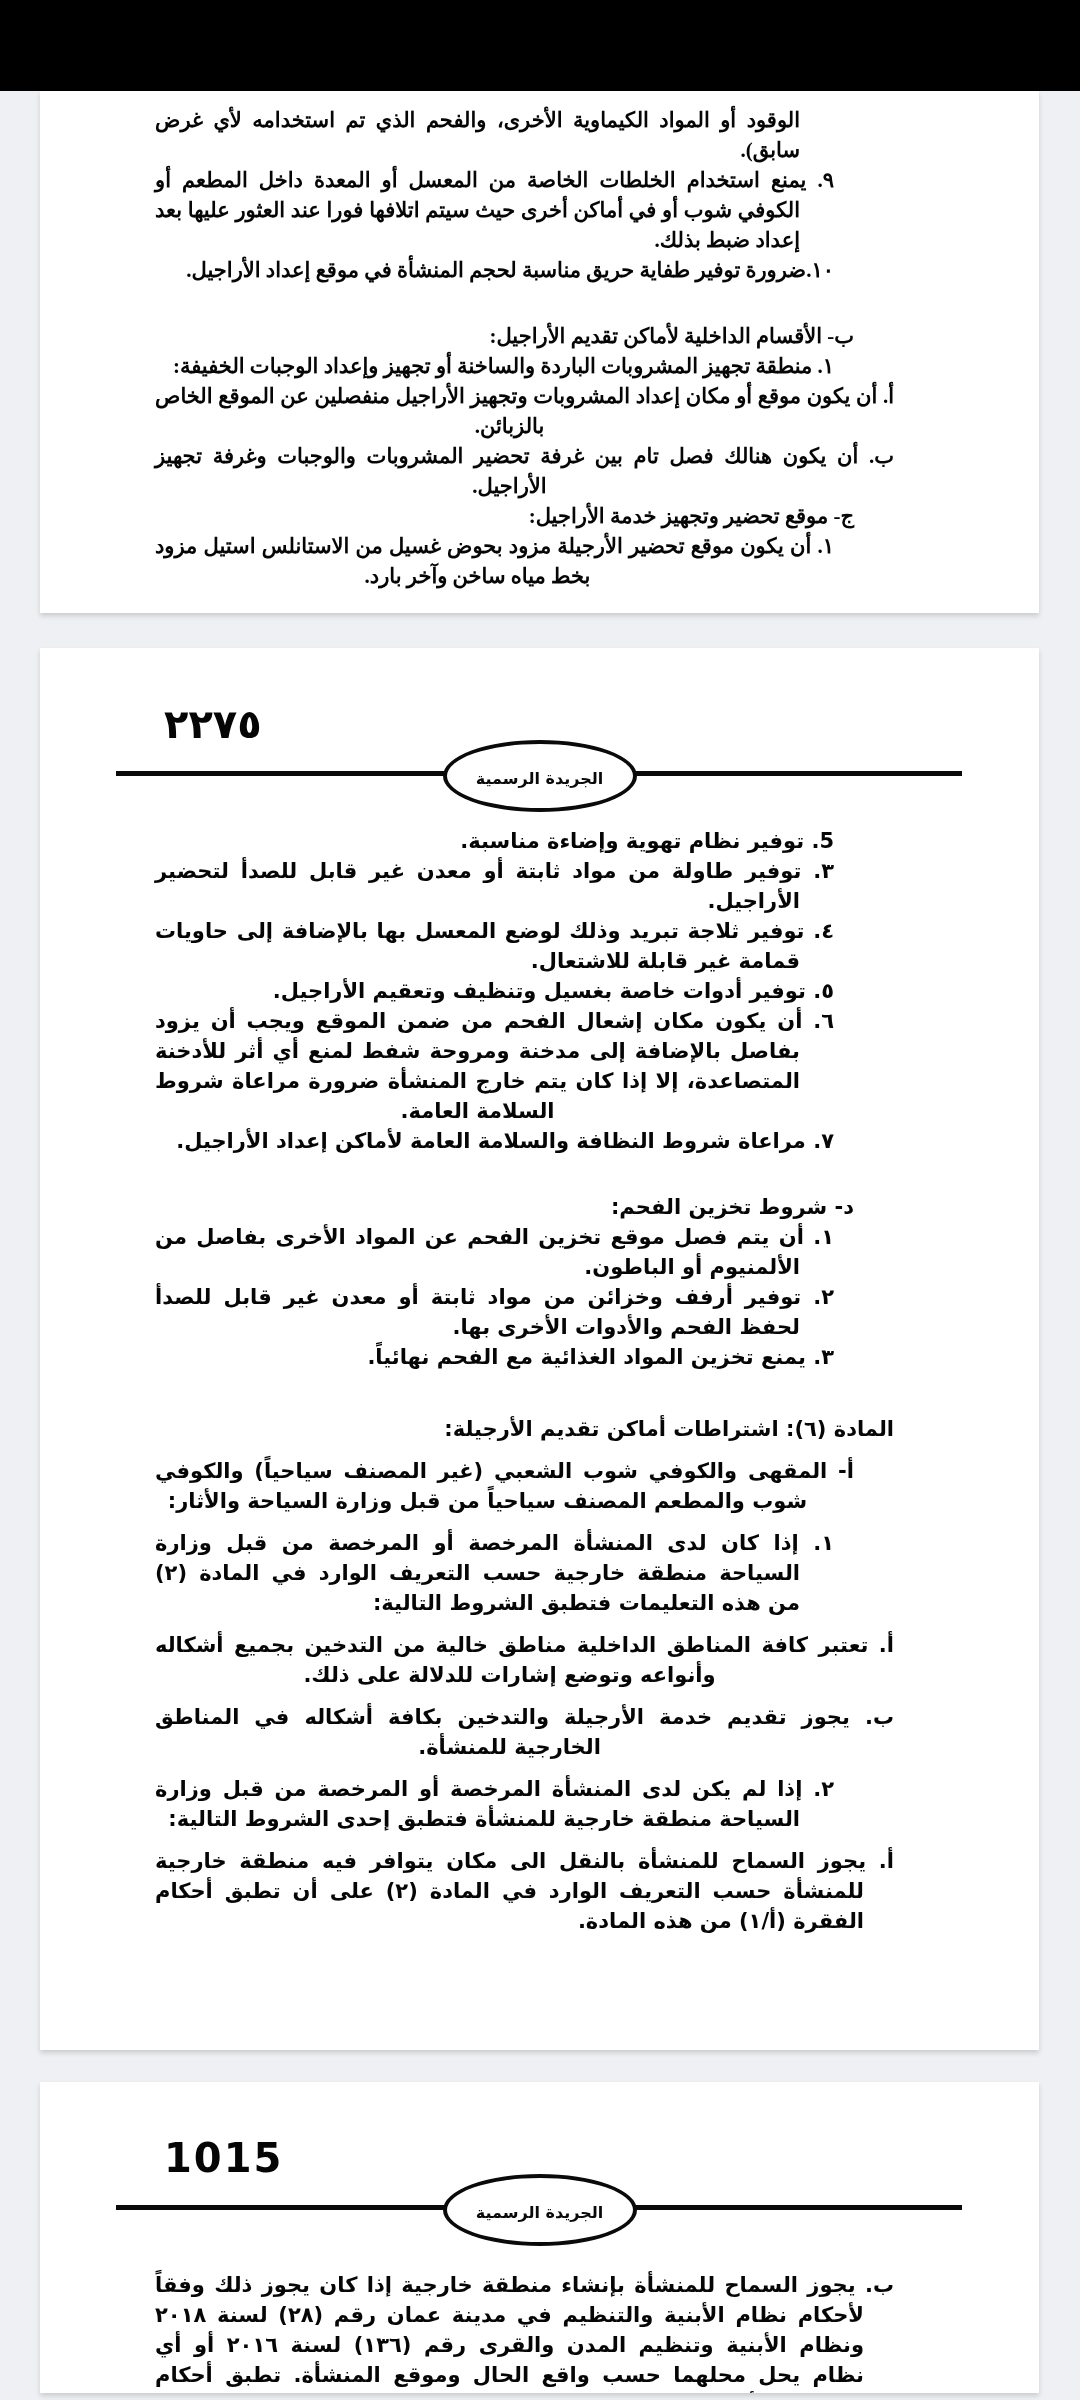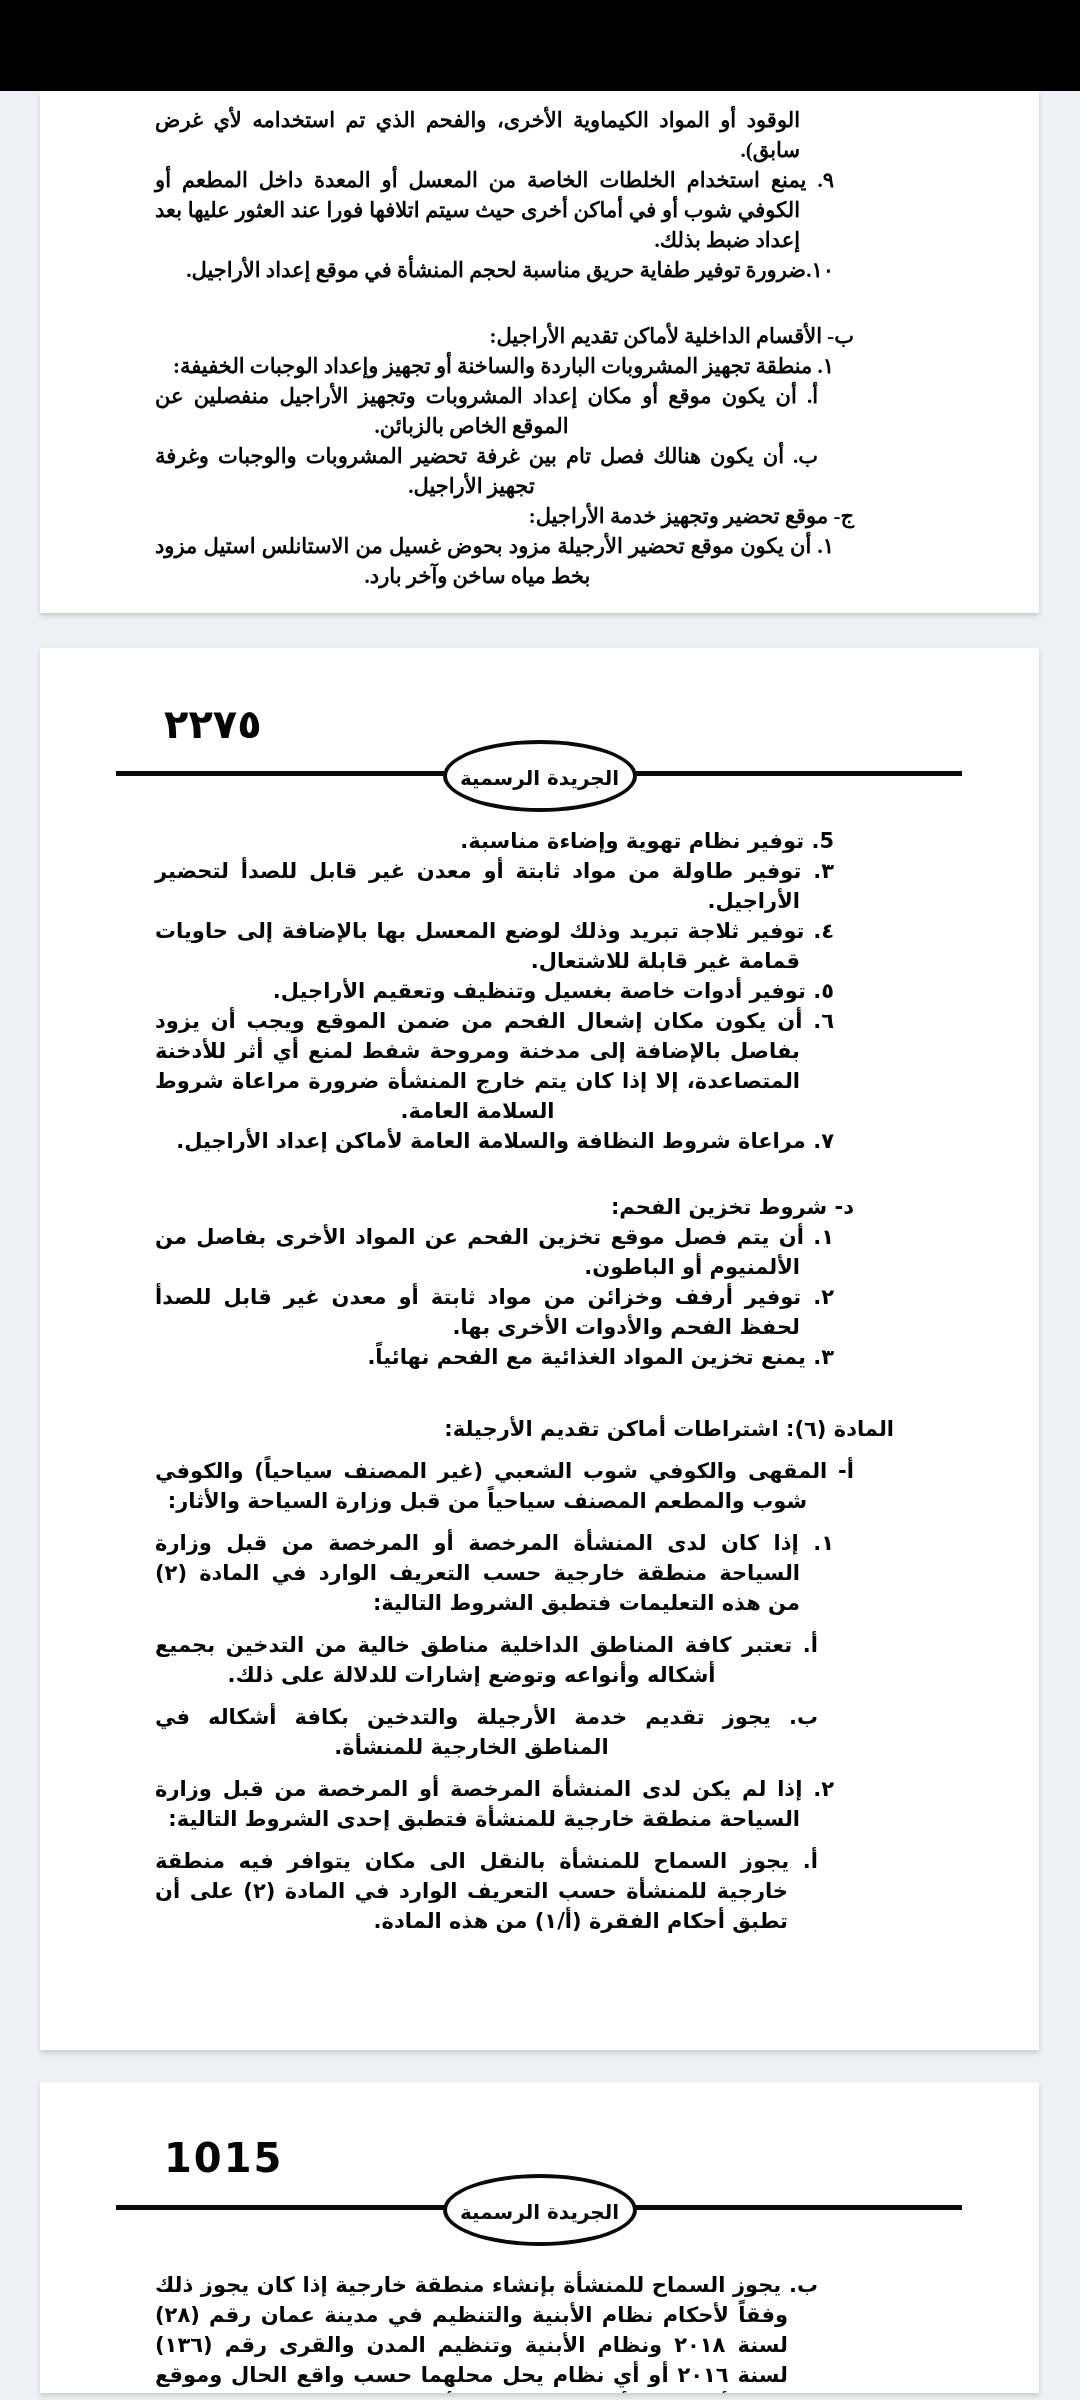--- a/index.html
+++ b/index.html
@@ -30,36 +30,36 @@
   }
   
   .gzhdr{position:relative;height:66px;margin-top:-6px;}
   .gzline{position:absolute;top:31px;left:76px;right:77px;height:5px;background:#0a0a0a;}
   .gzoval{
     position:absolute;left:50%;top:0;transform:translateX(-50%);
     width:186px;height:64px;background:#fff;
     border:4px solid #0a0a0a;border-radius:50%;
     display:flex;align-items:center;justify-content:center;
   }
-  .gzoval span{font-size:20px;font-weight:bold;color:#0a0a0a;padding-top:4px;}
+  .gzoval span{font-size:16px;font-weight:bold;color:#0a0a0a;padding-top:4px;}
 
   
   .pbody{padding:0 145px 0 115px;}
   .pg1 .pbody{padding-top:14px;font-family:Liberation Serif, serif;}
   .pg2 .pbody{padding-top:20px;}
   .pg3 .pbody{padding-top:30px;}
   .par{
     font-size:21px;font-weight:bold;line-height:30px;color:#060606;
     text-align:justify;
     margin:0;
   }
   .l0{margin-right:0;}
   .l1{margin-right:40px;}
   .l2{margin-right:60px;}
-  .l3{margin-right:76px;}
+  .l3{}
   .lcont{margin-right:94px;}
   .l1.hang,.l2.hang{padding-right:34px;text-indent:-34px;}
   .l3.hang{padding-right:30px;text-indent:-30px;}
   .ctr{text-align-last:center;}
   .sp-small{margin-top:12px;}
   .sp-section{margin-top:36px;}
   .sp-article{margin-top:42px;}
 </style>
 </head>
 <body>

